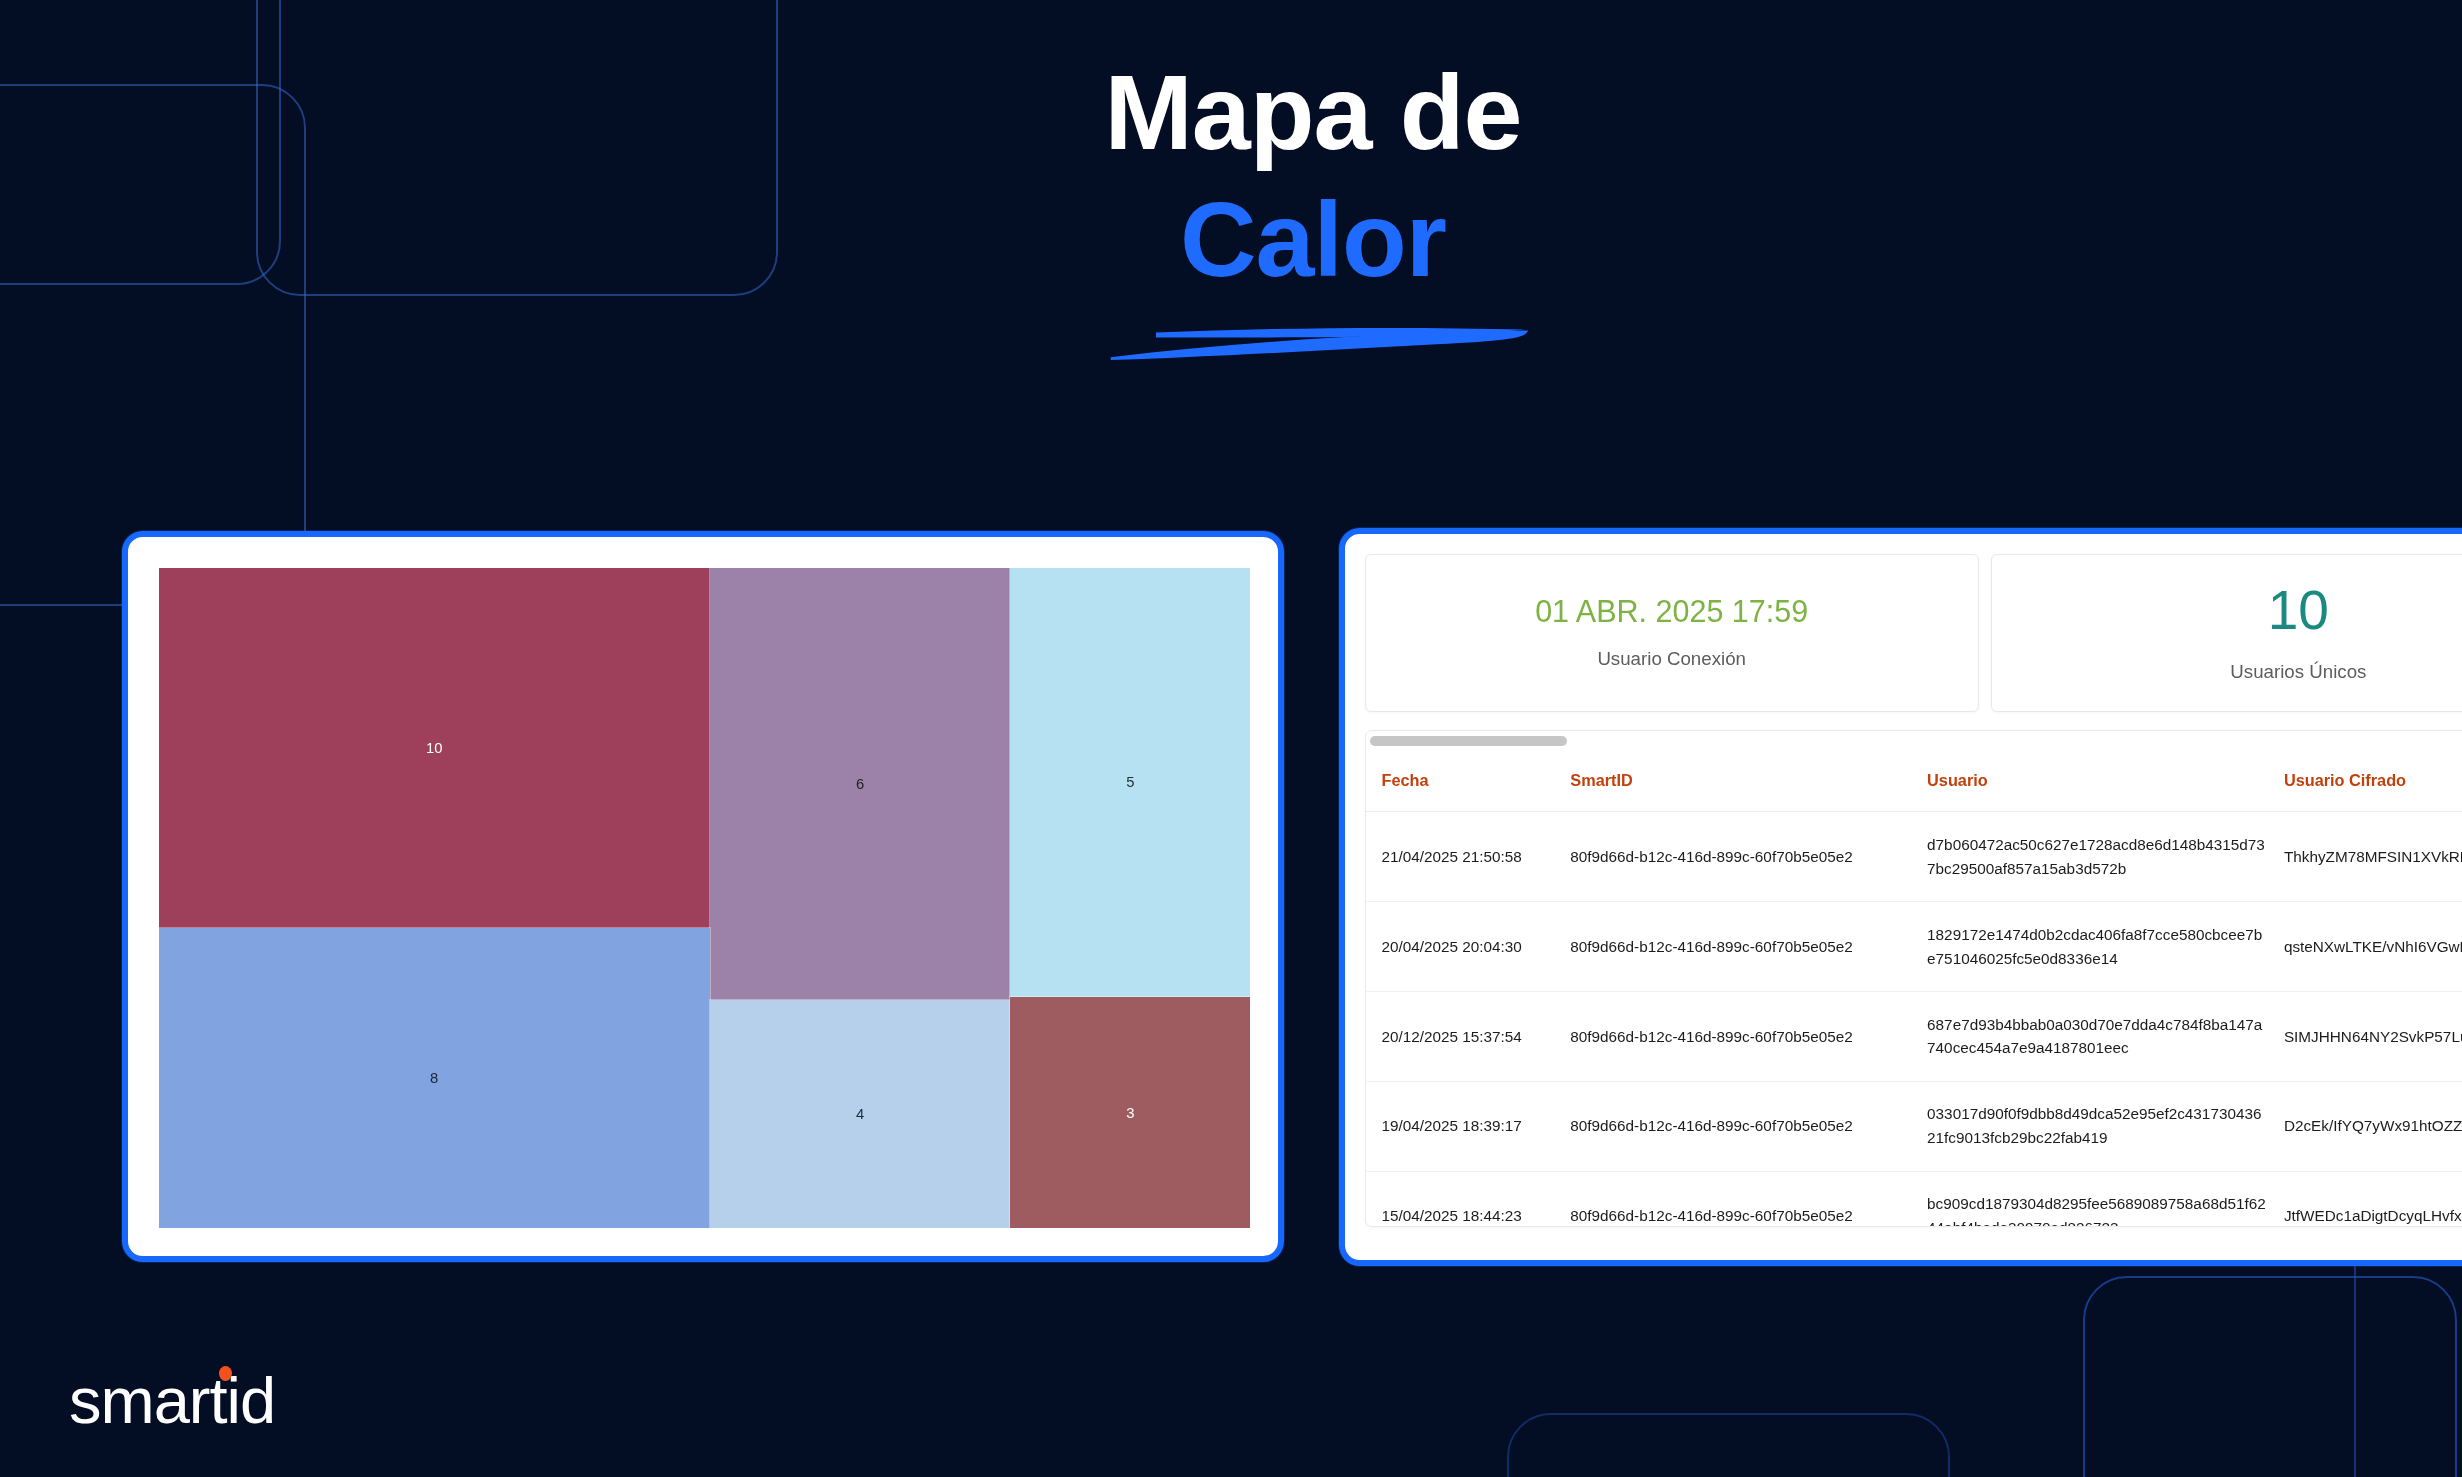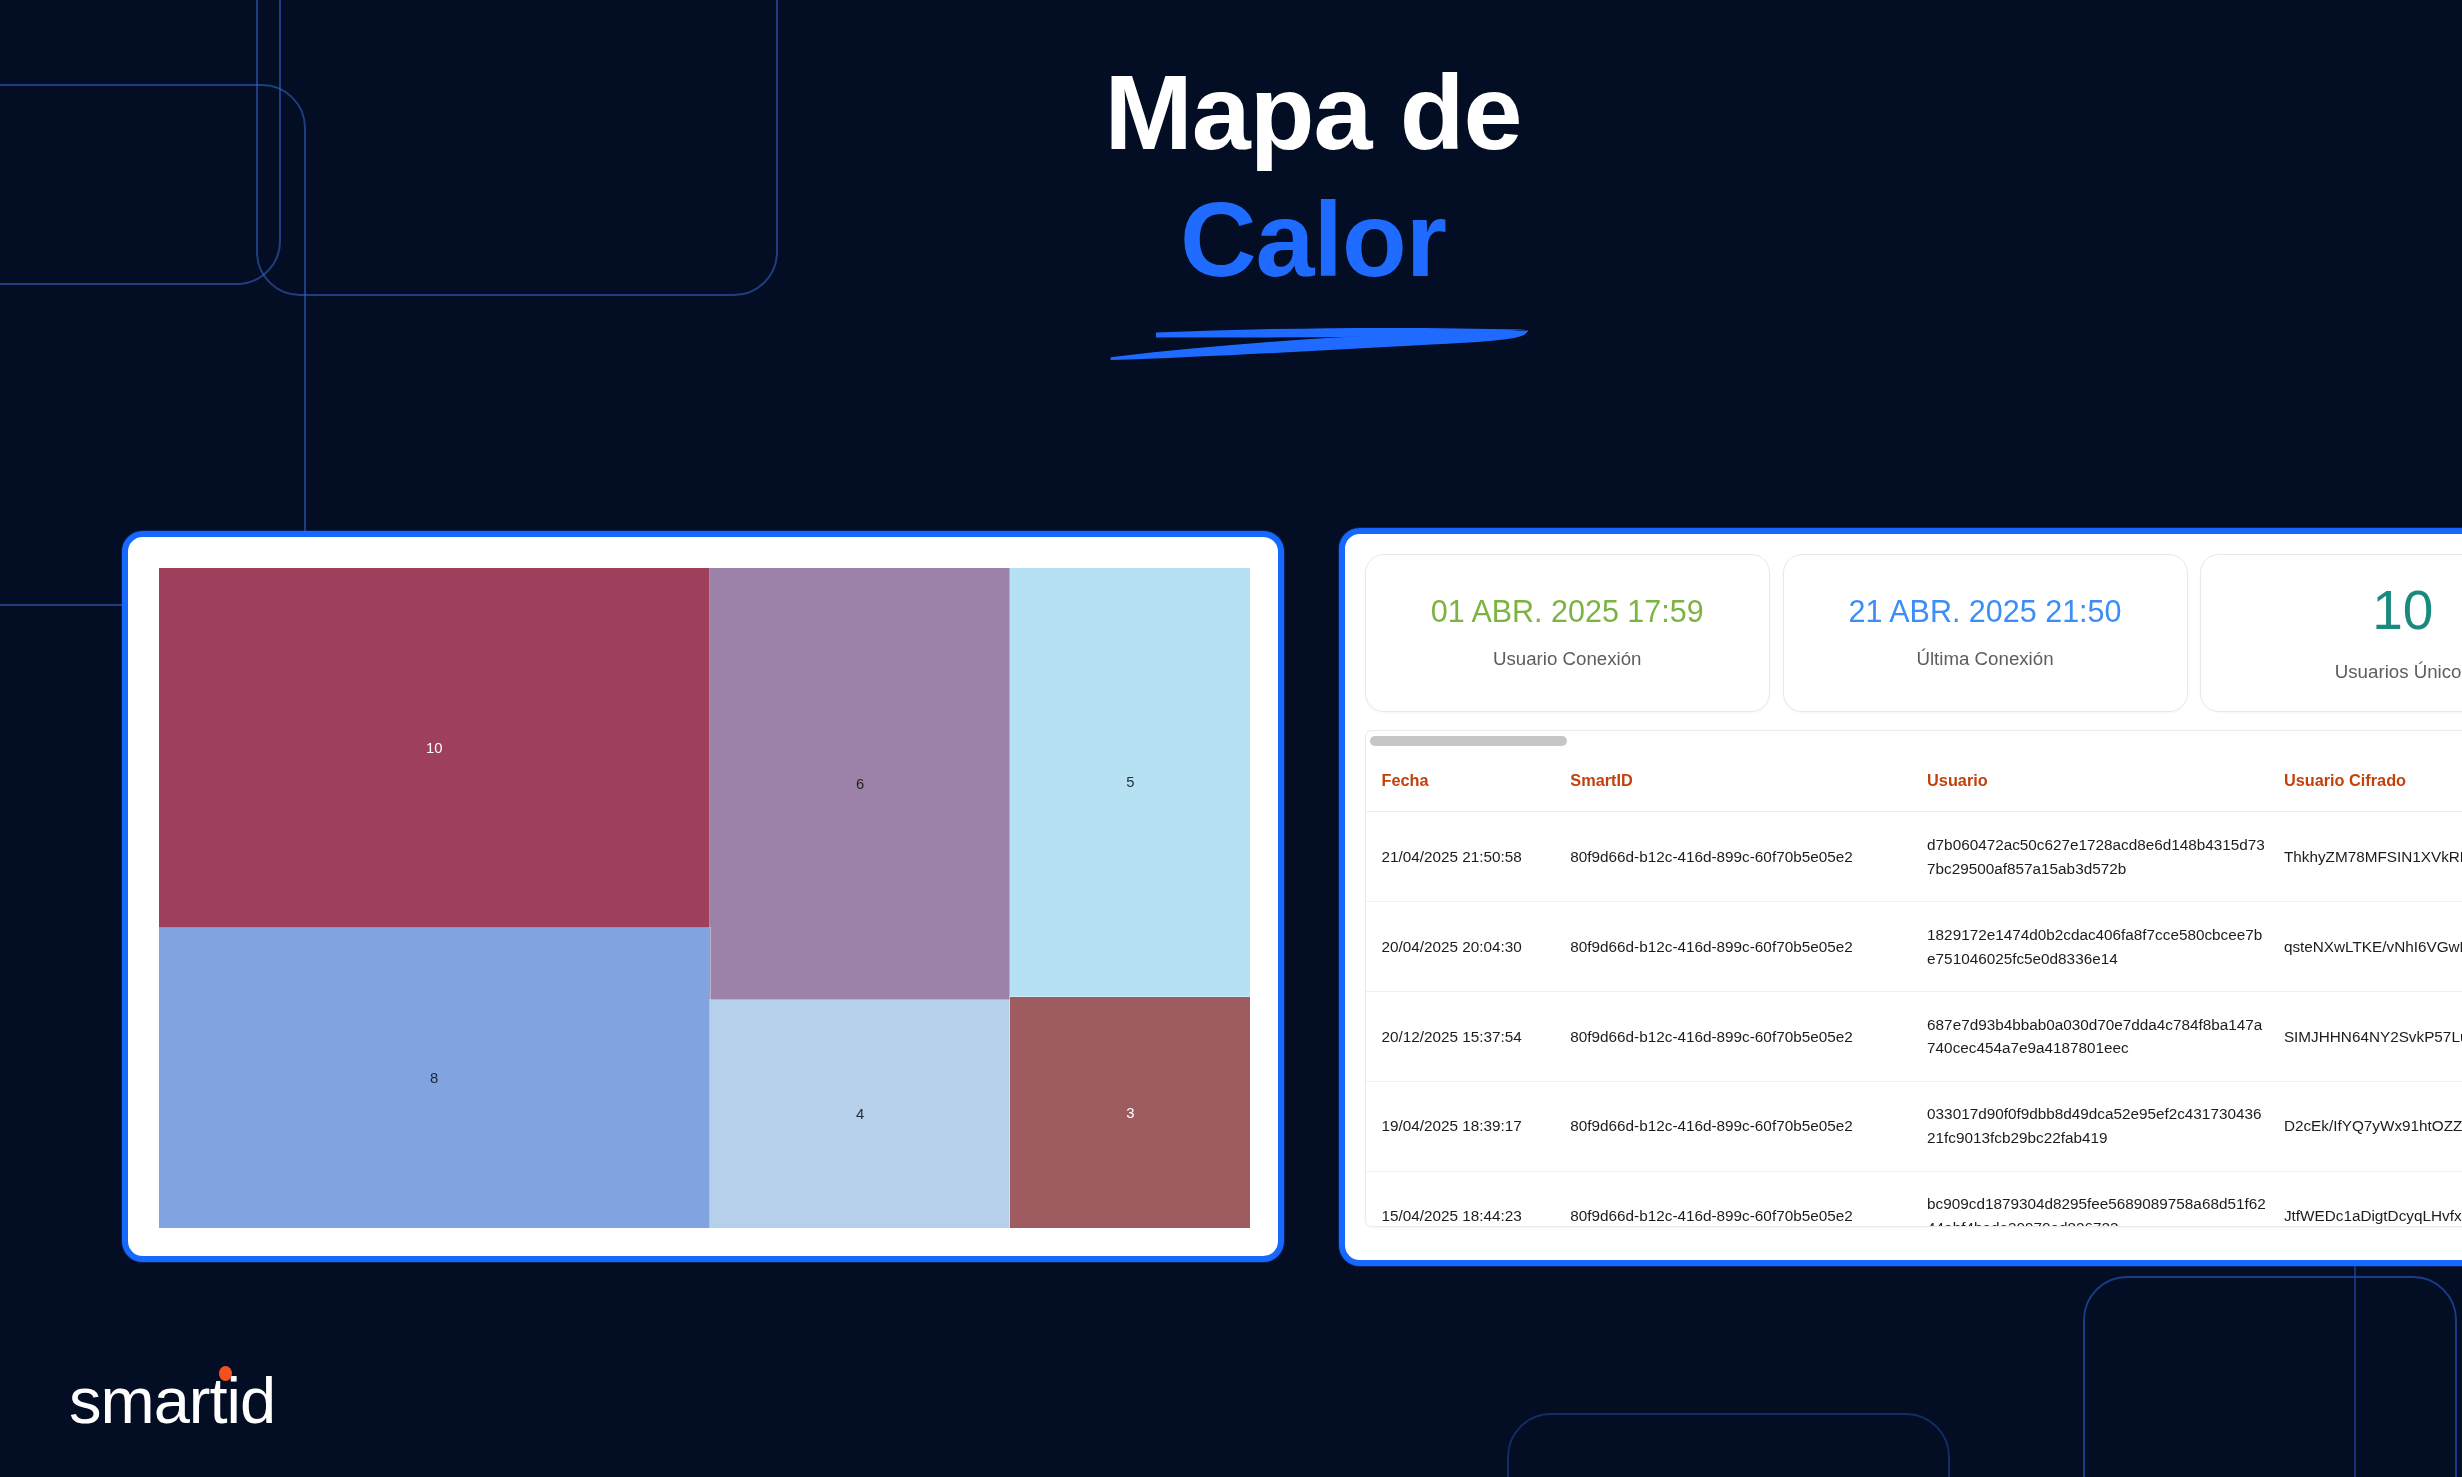--- a/index.html
+++ b/index.html
@@ -74,21 +74,21 @@
     outline:0.5px solid rgba(255,255,255,.35);
   }
 
   
   .stats-row{
     display:flex; gap:12.8px; width:100%;
   }
   .stat-card{
     flex:1;
     border:1px solid #e8e8e8;
-    border-radius:19px;
+    border-radius:6px;
     background:#fff;
     height:158px;
     display:flex; flex-direction:column;
     align-items:center; justify-content:center;
     box-shadow:0 1px 2.5px rgba(0,0,0,.04);
   }
   .stat-value{
     font-size:30.5px; line-height:1.05; white-space:nowrap;
   }
   .stat-value.big{ font-size:55px; font-weight:300; }
@@ -200,24 +200,20 @@
       </div>
     </div>
 </div>
 
 <div class="panel" id="right-panel">
 
   <div class="stats-row" id="stats-row">
       <div class="stat-card">
         <div class="stat-value" style="color: rgb(124, 179, 66);">01 ABR. 2025 17:59</div>
         <div class="stat-label">Usuario Conexión</div>
-      </div>
-      <div class="stat-card">
-        <div class="stat-value" style="color: rgb(58, 142, 246);">21 ABR. 2025 21:50</div>
-        <div class="stat-label">Última Conexión</div>
       </div>
       <div class="stat-card">
         <div class="stat-value big" style="color: rgb(26, 138, 128);">10</div>
         <div class="stat-label">Usuarios Únicos</div>
       </div>
     </div>
 
   <div class="table-wrap">
     <div class="scroll-track">
       <div class="scroll-thumb"></div>

